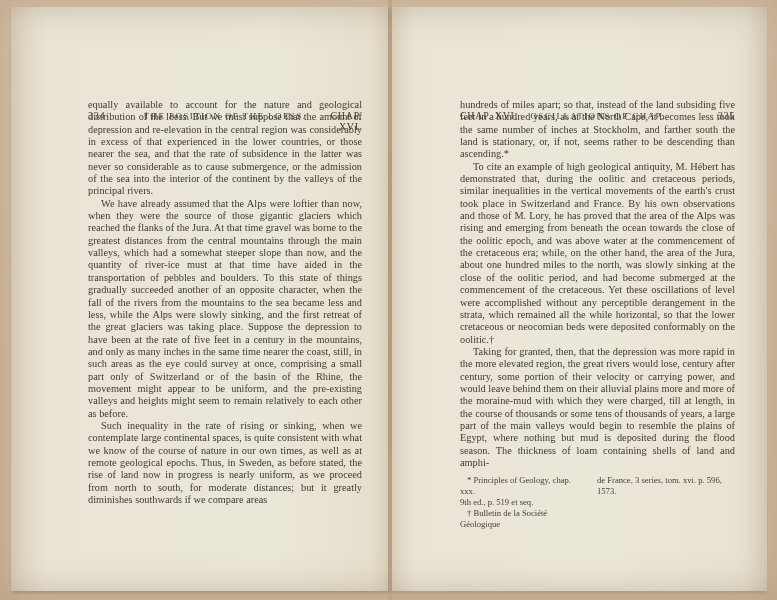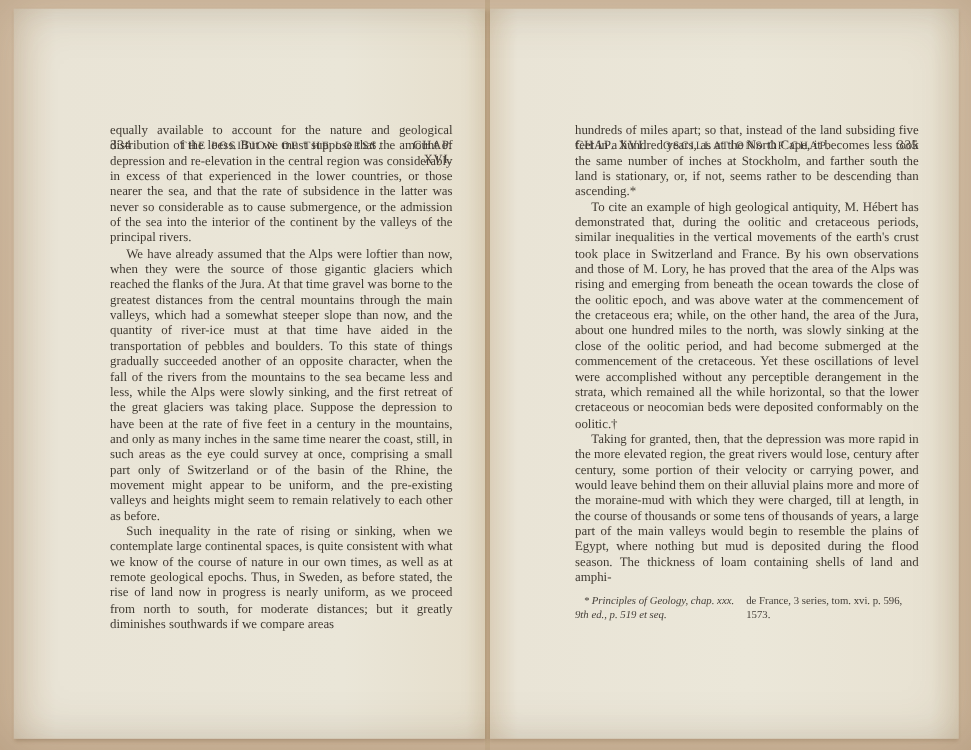--- a/index.html
+++ b/index.html
@@ -69,21 +69,21 @@
   .para.noindent { text-indent: 0; }
 
   .footnotes {
     display: flex;
     gap: 9px;
     margin-top: 6px;
     font-size: 8.6px;
     line-height: 10.8px;
     color: #46403a;
   }
-  .fn-col1 { width: 128px; flex: none; font-style: italic; }
+  .fn-col1 { width: 128px; flex: none; }
   .fn-col2 { flex: 1; }
   .fn-line { white-space: normal; }
   .fn-first { text-indent: 7px; }
 </style>
 </head>
 <body>
 
 <div class="book">
   <div class="gutter"></div>
 
@@ -111,20 +111,21 @@
       </div>
       <div class="body-text">
         <p class="para noindent">hundreds of miles apart; so that, instead of the land subsiding five feet in a hundred years, as at the North Cape, it becomes less took the same number of inches at Stockholm, and farther south the land is stationary, or, if not, seems rather to be descending than ascending.*</p>
         <p class="para">To cite an example of high geological antiquity, M. Hébert has demonstrated that, during the oolitic and cretaceous periods, similar inequalities in the vertical movements of the earth's crust took place in Switzerland and France.  By his own observations and those of M. Lory, he has proved that the area of the Alps was rising and emerging from beneath the ocean towards the close of the oolitic epoch, and was above water at the commencement of the cretaceous era; while, on the other hand, the area of the Jura, about one hundred miles to the north, was slowly sinking at the close of the oolitic period, and had become submerged at the commencement of the cretaceous.  Yet these oscillations of level were accomplished without any perceptible derangement in the strata, which remained all the while horizontal, so that the lower cretaceous or neocomian beds were deposited conformably on the oolitic.†</p>
         <p class="para">Taking for granted, then, that the depression was more rapid in the more elevated region, the great rivers would lose, century after century, some portion of their velocity or carrying power, and would leave behind them on their alluvial plains more and more of the moraine-mud with which they were charged, till at length, in the course of thousands or some tens of thousands of years, a large part of the main valleys would begin to resemble the plains of Egypt, where nothing but mud is deposited during the flood season.  The thickness of loam containing shells of land and amphi-</p>
       </div>
       <div class="footnotes">
         <div class="fn-col fn-col1">
           <div class="fn-line fn-first">* Principles of Geology, chap. xxx.</div>
           <div class="fn-line">9th ed., p. 519 et seq.</div>
+          <div class="fn-line fn-first">† Bulletin de la Société Géologique</div>
         </div>
         <div class="fn-col fn-col2">
           <div class="fn-line">de France, 3 series, tom. xvi. p. 596,</div>
           <div class="fn-line">1573.</div>
         </div>
       </div>
     </div>
   </div>
 </div>
 

